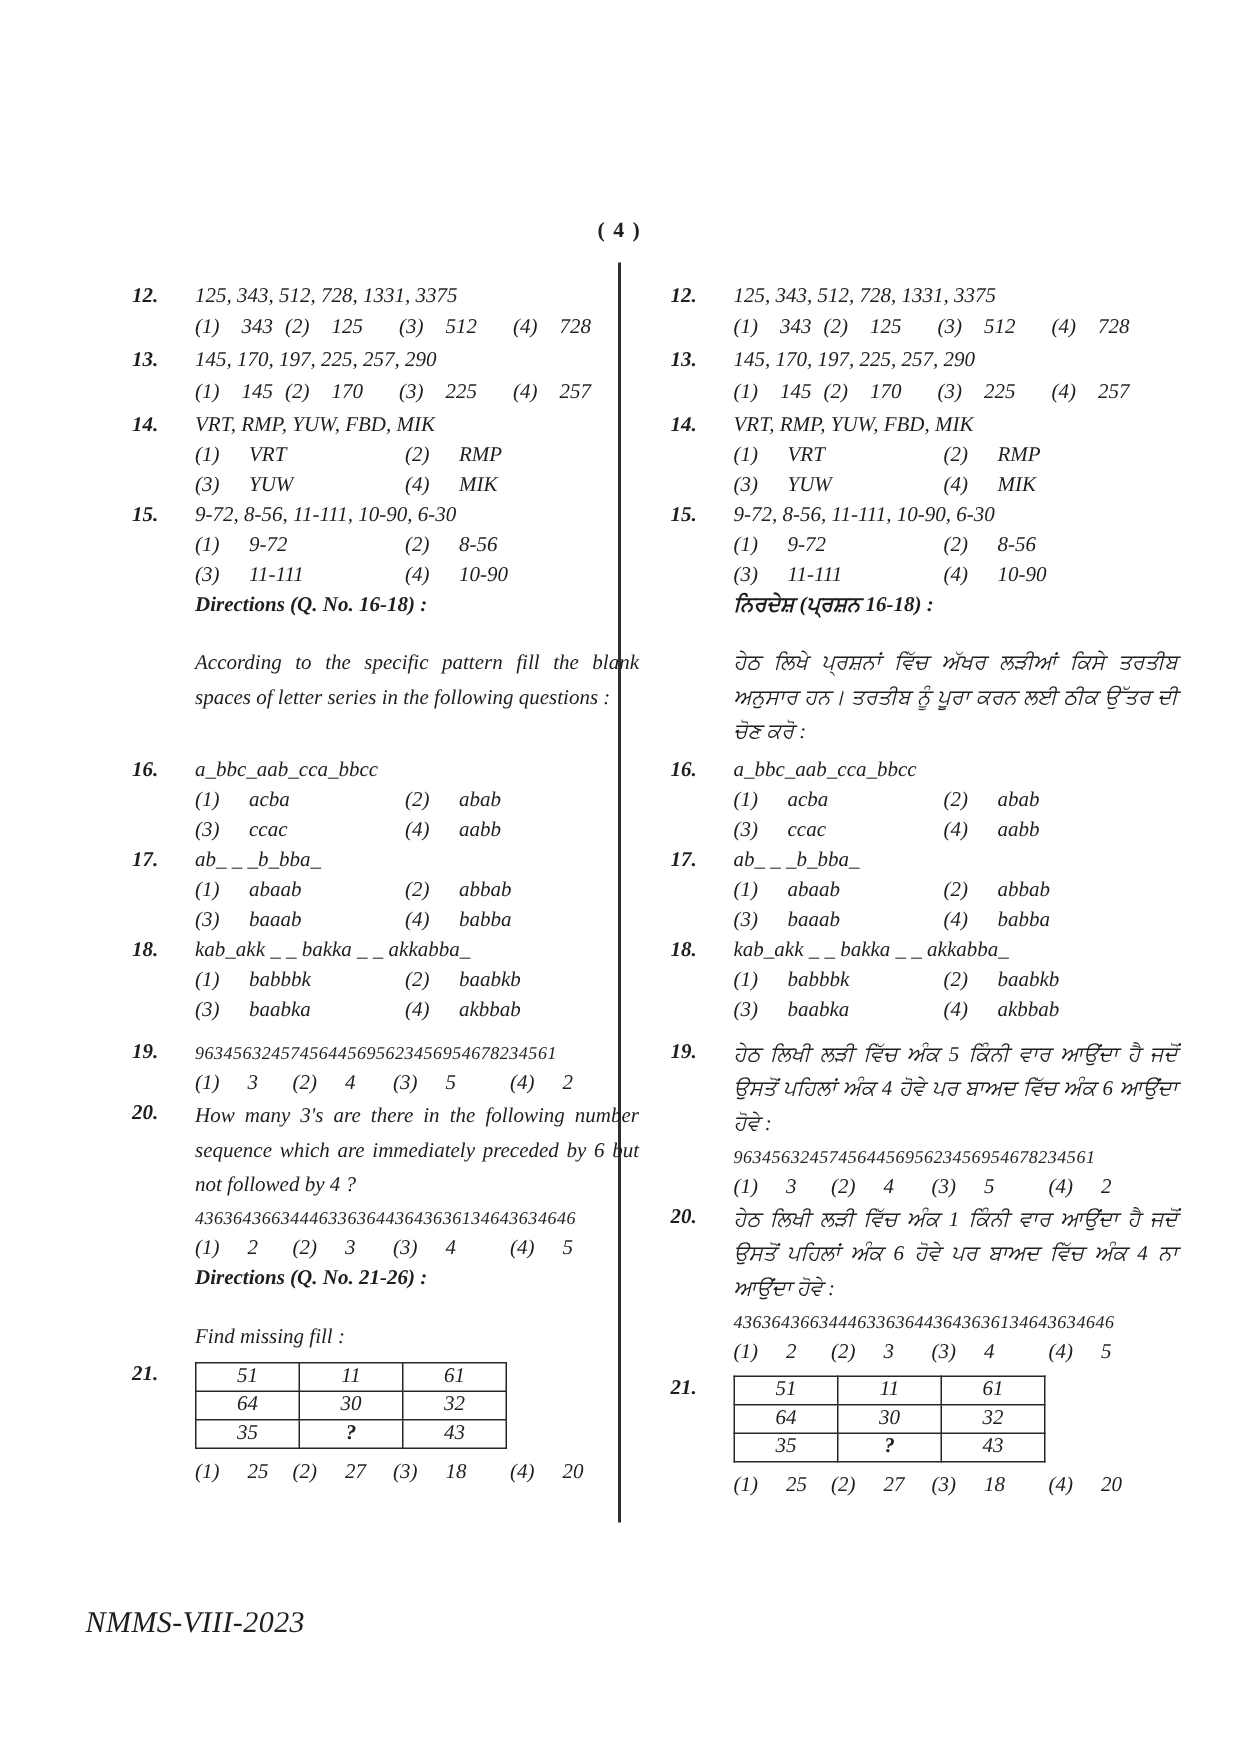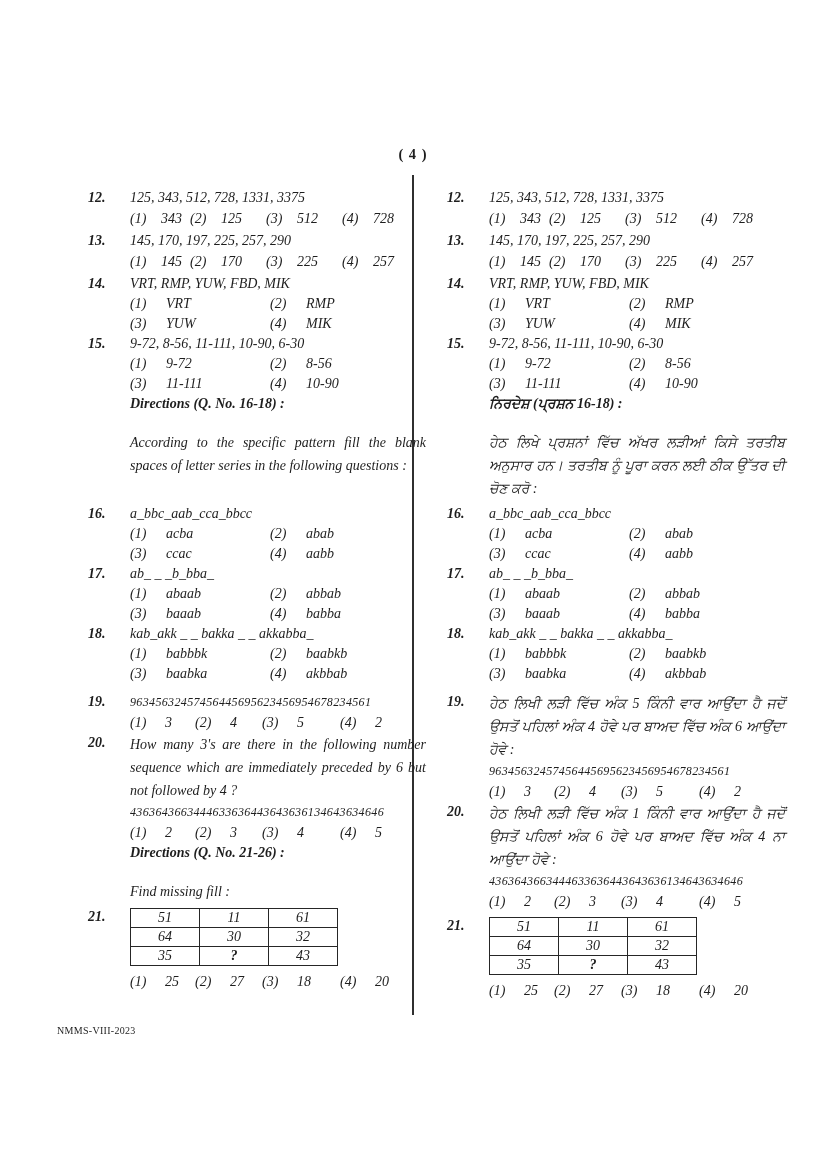--- a/index.html
+++ b/index.html
@@ -31,21 +31,21 @@
   .dirs{margin-left:42px;margin-bottom:4px;}
   .dir-title{font-weight:700;line-height:20px;}
   .dir-body{text-align:justify;line-height:23px;margin-top:17px;}
   .jtext{text-align:justify;line-height:23px;}
   .h3l{min-height:69px;}
   .seq{line-height:20px;letter-spacing:0.35px;white-space:nowrap;font-size:12px;}
   .mtable{border-collapse:collapse;margin:1px 0 5px 0;}
   .mtable td{border:1.5px solid #262626;width:36px;height:16px;text-align:center;
         padding:1px 16px;font-size:14px;}
   .mtable td.qmark{font-weight:700;}
-  .footer{position:absolute;left:57px;top:1025px;font-size:10px;letter-spacing:0.3px;}
+  .footer{position:absolute;left:57px;top:1071px;font-size:20px;letter-spacing:0.3px;font-style:italic;}
   .mb0{margin-bottom:0;}
   .mb8{margin-bottom:8px;}
   .mb10{margin-bottom:0;}
 </style>
 </head>
 <body>
 
 <div class="page">
 
   <div class="page-num">( 4 )</div>

